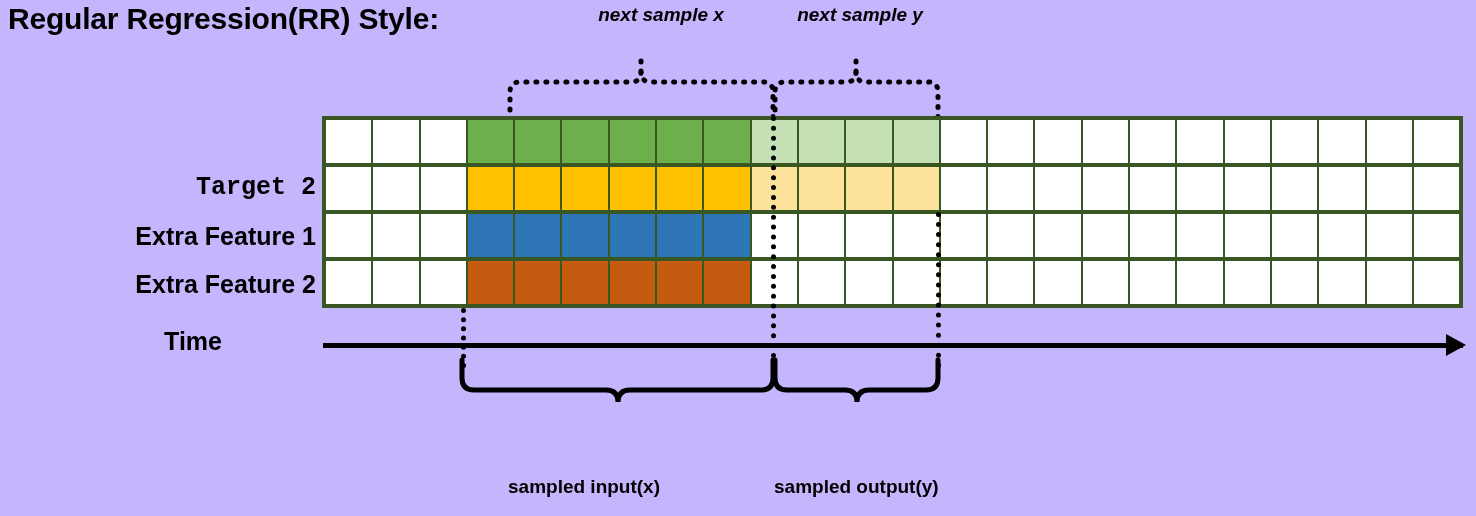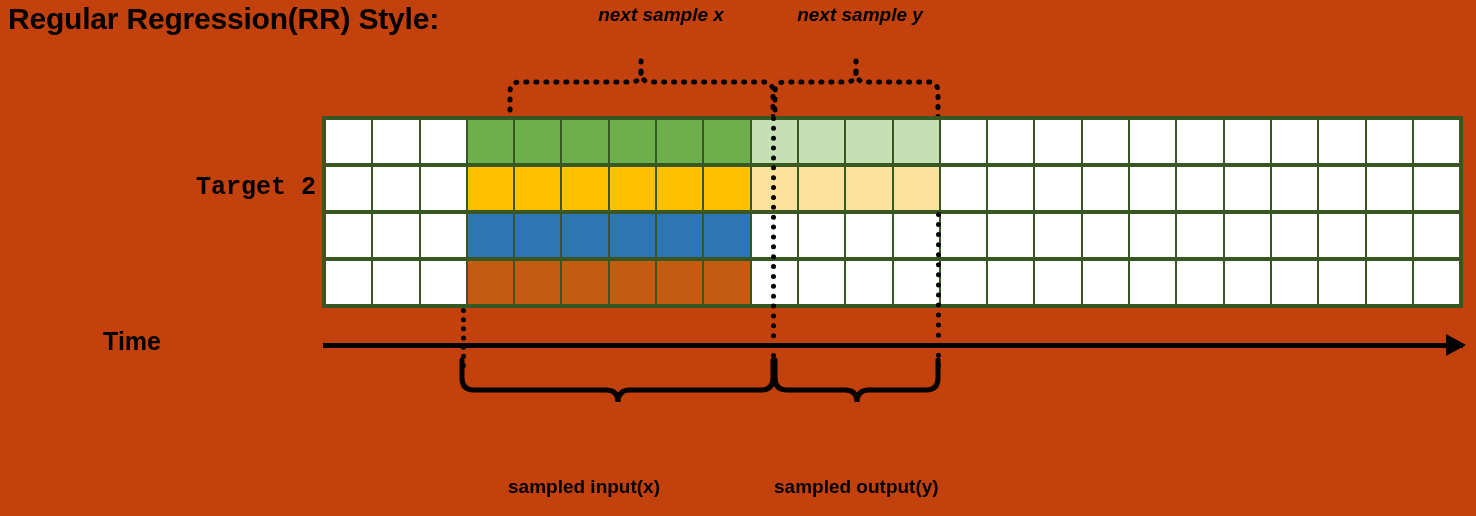--- a/index.html
+++ b/index.html
@@ -7,21 +7,21 @@
     padding: 0;
     background: #ffffff;
   }
   body {
     font-family: "Liberation Sans", sans-serif;
   }
   #canvas {
     position: relative;
     width: 1476px;
     height: 516px;
-    background: #c2410c;
+    background: #c4b5fd;
     overflow: hidden;
   }
   .abs { position: absolute; }
 
   
   #title {
     left: 8px;
     top: 2px;
     font-size: 30px;
     font-weight: bold;
@@ -76,21 +76,21 @@
     background: #ffffff;
     margin: 0 2px 0 0;
     min-width: 0;
   }
   .grid-row { margin-bottom: 4px; }
   .grid-row:last-child { margin-bottom: 0; }
   .cell:last-child { margin-right: 0; }
 
   
   #time-label {
-    right: 1315px;
+    right: 1254px;
     top: 327px;
     font-size: 25px;
     font-weight: bold;
     color: #000000;
     white-space: nowrap;
   }
   #time-axis {
     left: 323px;
     top: 343px;
     width: 1140px;
@@ -138,20 +138,22 @@
 
     <path d="M 10 90 L 10 62 Q 10 52 20 52 L 131 52 Q 141 52 141 42 L 141 42 Q 141 52 151 52 L 263 52 Q 273 52 273 62 L 273 90" fill="none" stroke="#000000" stroke-width="5" stroke-linecap="round" stroke-dasharray="1 9"></path>
 
     <path d="M 141 42 L 141 30" fill="none" stroke="#000000" stroke-width="5" stroke-linecap="round" stroke-dasharray="1 9"></path>
 
     <path d="M 275 90 L 275 62 Q 275 52 285 52 L 346 52 Q 356 52 356 42 L 356 42 Q 356 52 366 52 L 428 52 Q 438 52 438 62 L 438 90" fill="none" stroke="#000000" stroke-width="5" stroke-linecap="round" stroke-dasharray="1 9"></path>
     <path d="M 356 42 L 356 30" fill="none" stroke="#000000" stroke-width="5" stroke-linecap="round" stroke-dasharray="1 9"></path>
   </svg>
 
   <div class="abs row-label" style="top:164px;font-family:Liberation Mono, monospace;">Target 2</div>
+  <div class="abs row-label" style="top:212px;">Extra Feature 1</div>
+  <div class="abs row-label" style="top:260px;">Extra Feature 2</div>
 
   <div class="abs" id="grid">
       <div class="grid-row">
         <div class="cell" style="background: rgb(255, 255, 255);"></div>
         <div class="cell" style="background: rgb(255, 255, 255);"></div>
         <div class="cell" style="background: rgb(255, 255, 255);"></div>
         <div class="cell" style="background: rgb(108, 175, 75);"></div>
         <div class="cell" style="background: rgb(108, 175, 75);"></div>
         <div class="cell" style="background: rgb(108, 175, 75);"></div>
         <div class="cell" style="background: rgb(108, 175, 75);"></div>

